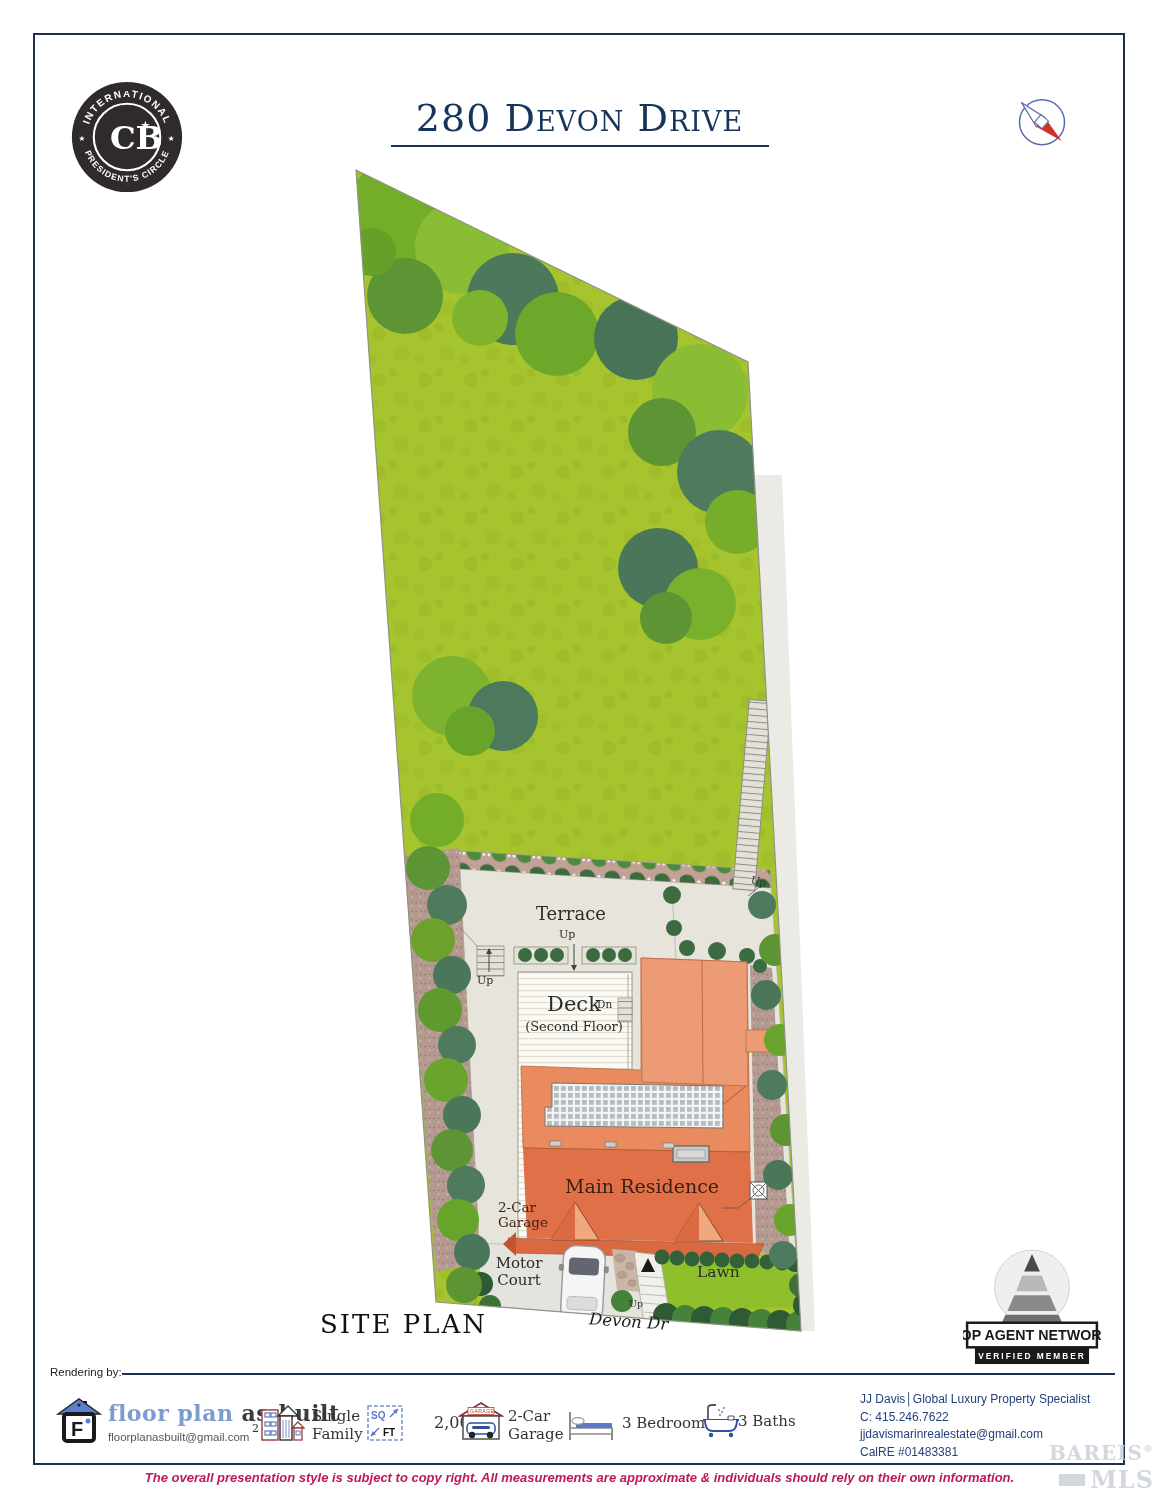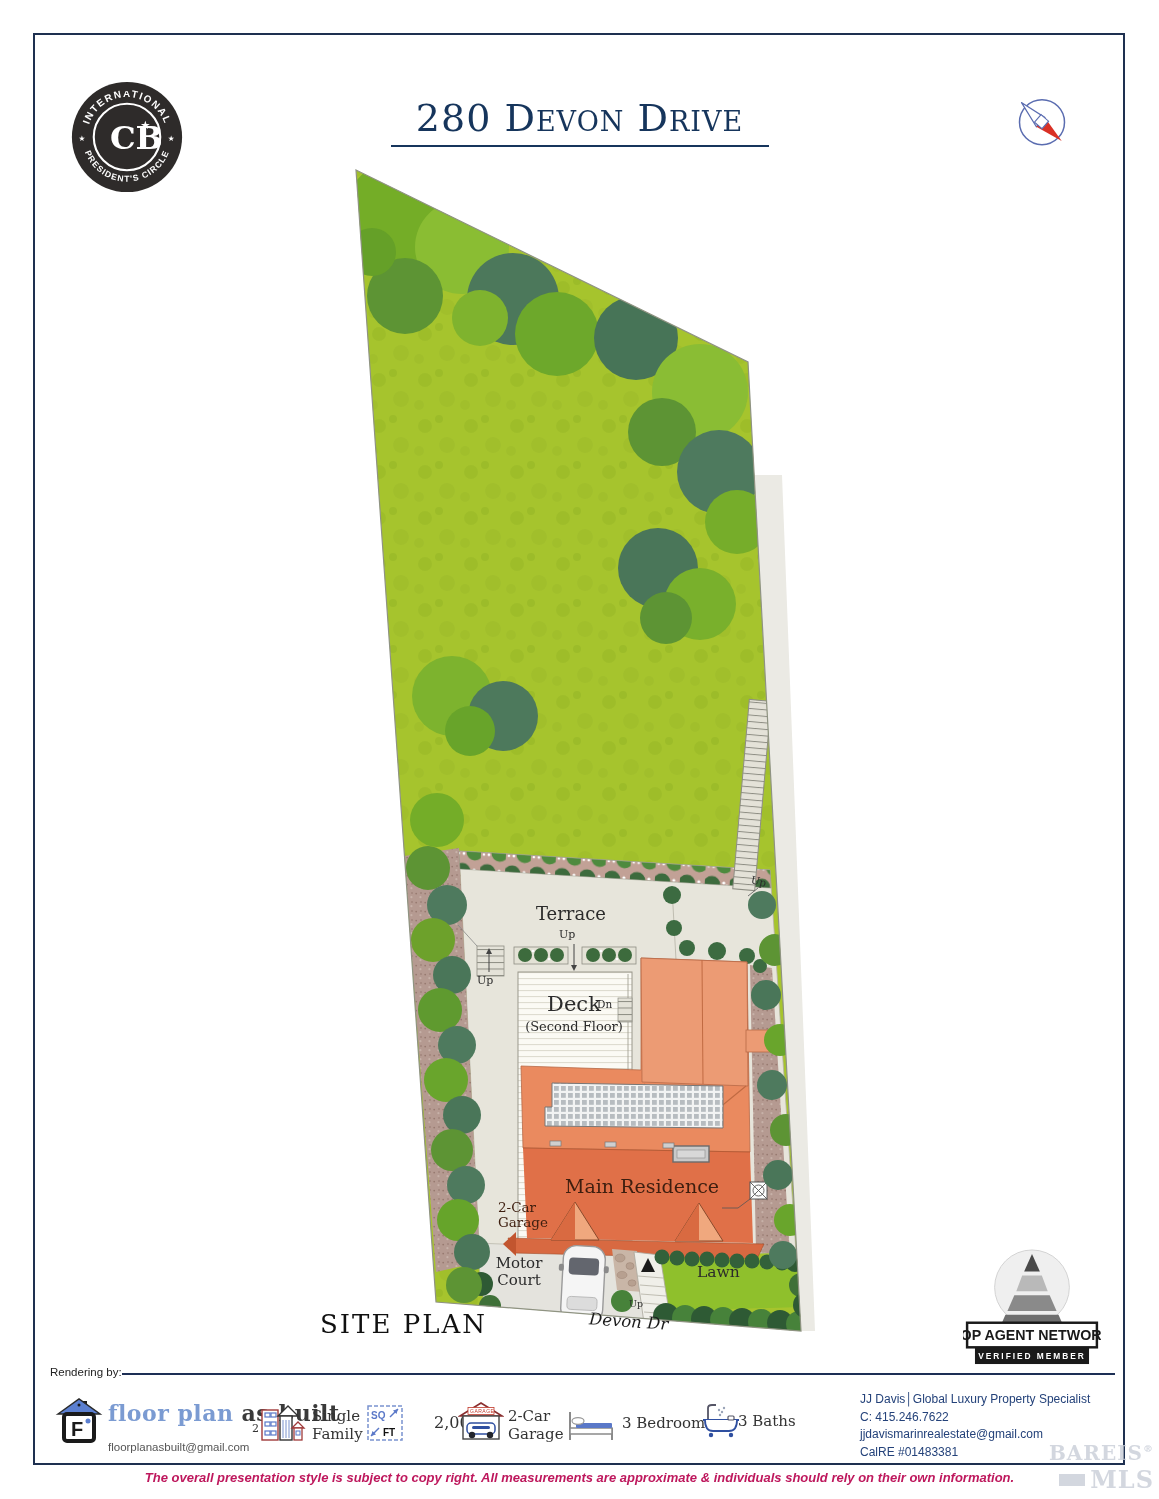--- a/index.html
+++ b/index.html
@@ -20,21 +20,21 @@
   .plan-label{position:absolute;font-family:"DejaVu Serif",serif;color:#2b2b2b;white-space:nowrap;}
   
   #rendering-by{left:50px;top:1366px;font-size:11.5px;color:#222;}
   #rb-line{left:122px;top:1373px;width:993px;height:2px;background:#1d2f55;}
   .stat-label{position:absolute;font-family:"DejaVu Serif",serif;font-size:15px;
     line-height:18px;color:#333;}
   #vendor-text{left:108px;top:1400px;font-family:"DejaVu Serif",serif;}
   #vendor-text .brand{font-size:22px;font-weight:bold;letter-spacing:0.5px;}
   #vendor-text .brand .blue{color:#7b9bd2;}
   #vendor-text .brand .dark{color:#3a3a3a;}
-  #vendor-text .email{font-size:11.5px;color:#555;margin-top:15px;font-family:"Liberation Sans",sans-serif;}
+  #vendor-text .email{font-size:11.5px;color:#555;margin-top:5px;font-family:"Liberation Sans",sans-serif;}
   #agent-block{left:860px;top:1391px;font-size:12px;line-height:17.5px;color:#24427a;}
   #disclaimer{left:0;right:0;top:1470px;text-align:center;font-size:13px;font-style:italic;
     font-weight:600;color:#be185d;}
   #watermark{left:1048px;top:1441px;width:106px;text-align:right;opacity:0.8;
     font-family:"DejaVu Serif",serif;font-weight:bold;color:#c9ced8;z-index:9;}
   #watermark .l1{font-size:20px;letter-spacing:1px;}
   #watermark .l2{font-size:24px;letter-spacing:1px;display:flex;align-items:center;justify-content:flex-end;}
   #watermark .bar{display:inline-block;width:26px;height:12px;background:#c9ced8;margin-right:5px;}
 </style>
 </head>

